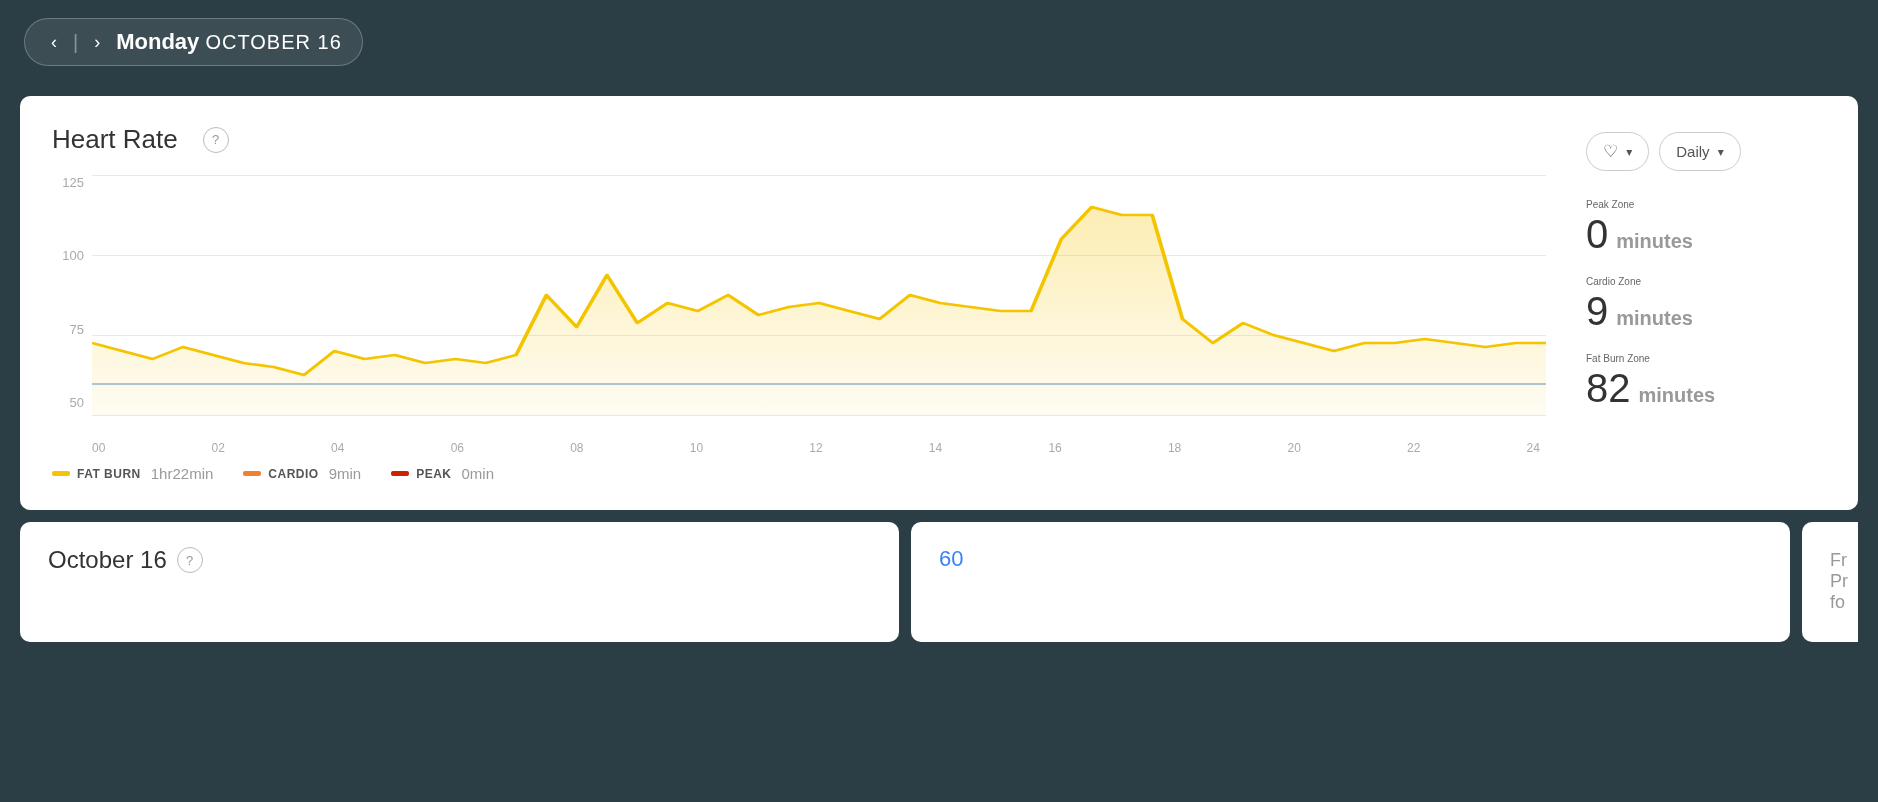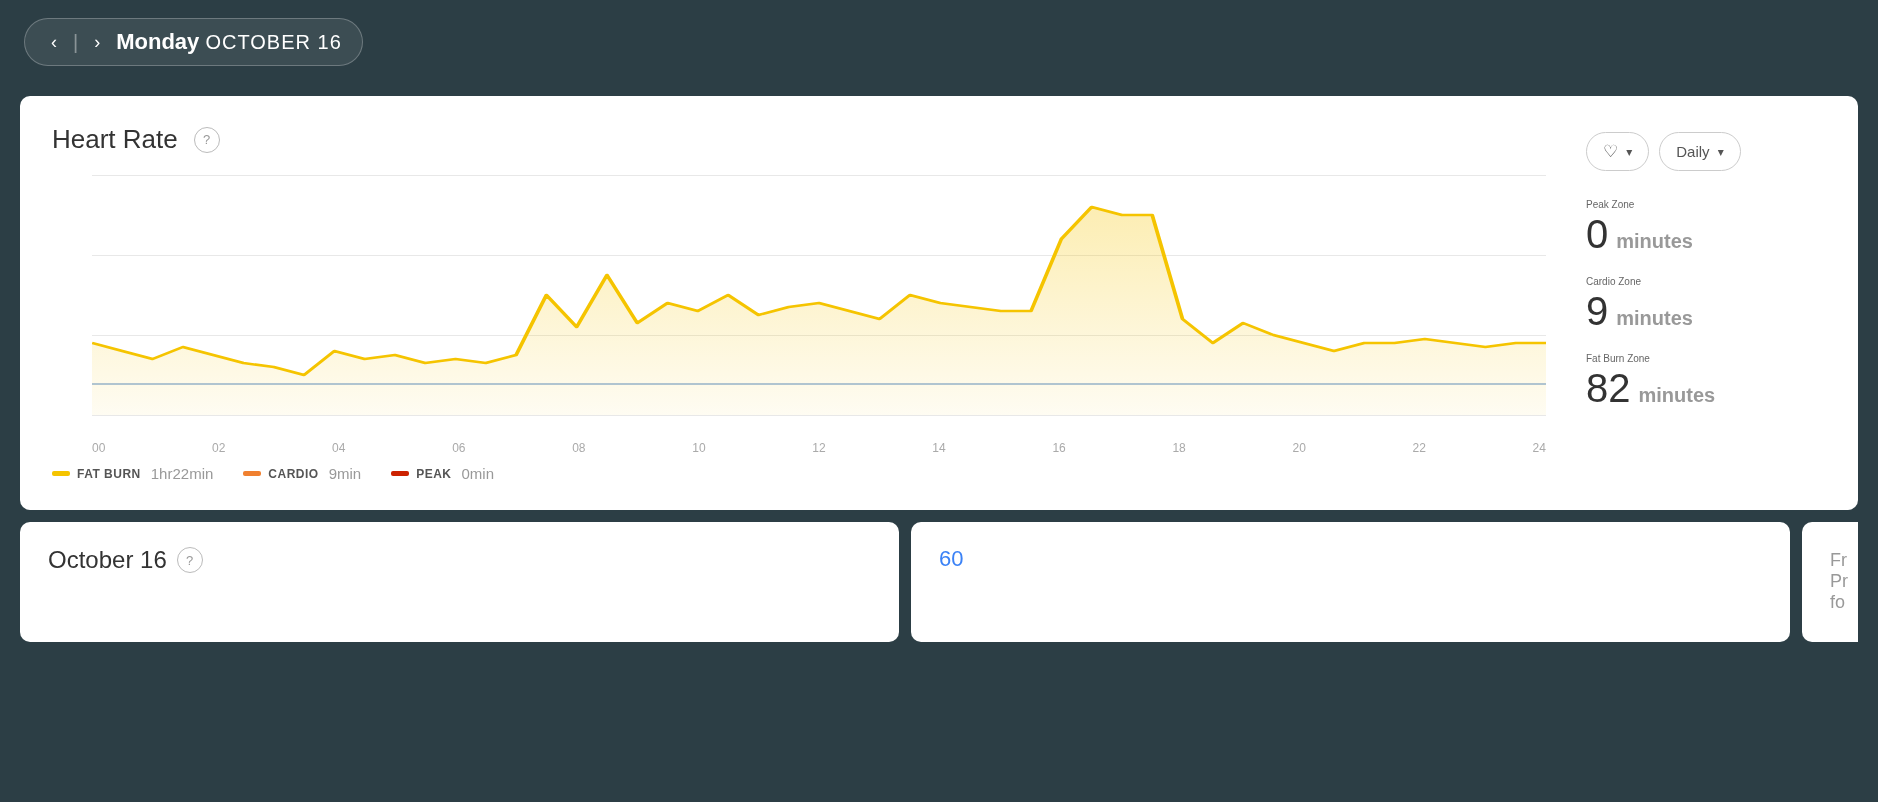--- a/index.html
+++ b/index.html
@@ -78,21 +78,21 @@
       gap: 40px;
     }
 
     .chart-section {
       flex: 1;
     }
 
     .card-header {
       display: flex;
       align-items: center;
-      gap: 16px;
+      gap: 25px;
       margin-bottom: 20px;
     }
 
     .card-title {
       font-size: 26px;
       font-weight: 300;
       color: #333;
     }
 
     .help-icon {
@@ -330,20 +330,26 @@
     <div class="chart-section">
       <div class="card-header">
         <span class="card-title">Heart Rate</span>
         <div class="help-icon">
           <span>?</span>
         </div>
       </div>
 
       <div class="chart-container">
 
+        <div class="chart-y-labels">
+          <span class="y-label">125</span>
+          <span class="y-label">100</span>
+          <span class="y-label">75</span>
+          <span class="y-label">50</span>
+        </div>
 
         <div class="chart-area">
 
           <div class="grid-line" style="top: 0%;"></div>
           <div class="grid-line" style="top: 33.3%;"></div>
           <div class="grid-line" style="top: 66.6%;"></div>
           <div class="grid-line" style="top: 100%;"></div>
 
           <svg width="100%" height="100%" viewBox="0 0 960 240" preserveAspectRatio="none" style="position:absolute;left:0;top:0;right:0;bottom:0;">
 
@@ -370,21 +376,21 @@
               L300,120 L320,152 L340,100 L360,148 L380,128 L400,136 L420,120 
               L440,140 L460,132 L480,128 L500,136 L520,144 L540,120 L560,128 
               L580,132 L600,136 L620,136 L640,64 L660,32 L680,40 L700,40 
               L720,144 L740,168 L760,148 L780,160 L800,168 L820,176 L840,168 
               L860,168 L880,164 L900,168 L920,172 L940,168 L960,168" fill="none" stroke="#f5c400" stroke-width="2.5" stroke-linejoin="round"></path>
           </svg>
 
           <div class="x-axis" style="position:absolute;left:0;right:0;bottom:30px;height:2px;background:#b0c4d0;"></div>
         </div>
 
-        <div class="x-labels" style="position:absolute;left:40px;right:0;bottom:0;display:flex;justify-content:space-between;">
+        <div class="x-labels" style="position:absolute;left:40px;right:6px;bottom:0;display:flex;justify-content:space-between;">
           <span class="x-label">00</span>
           <span class="x-label">02</span>
           <span class="x-label">04</span>
           <span class="x-label">06</span>
           <span class="x-label">08</span>
           <span class="x-label">10</span>
           <span class="x-label">12</span>
           <span class="x-label">14</span>
           <span class="x-label">16</span>
           <span class="x-label">18</span>

